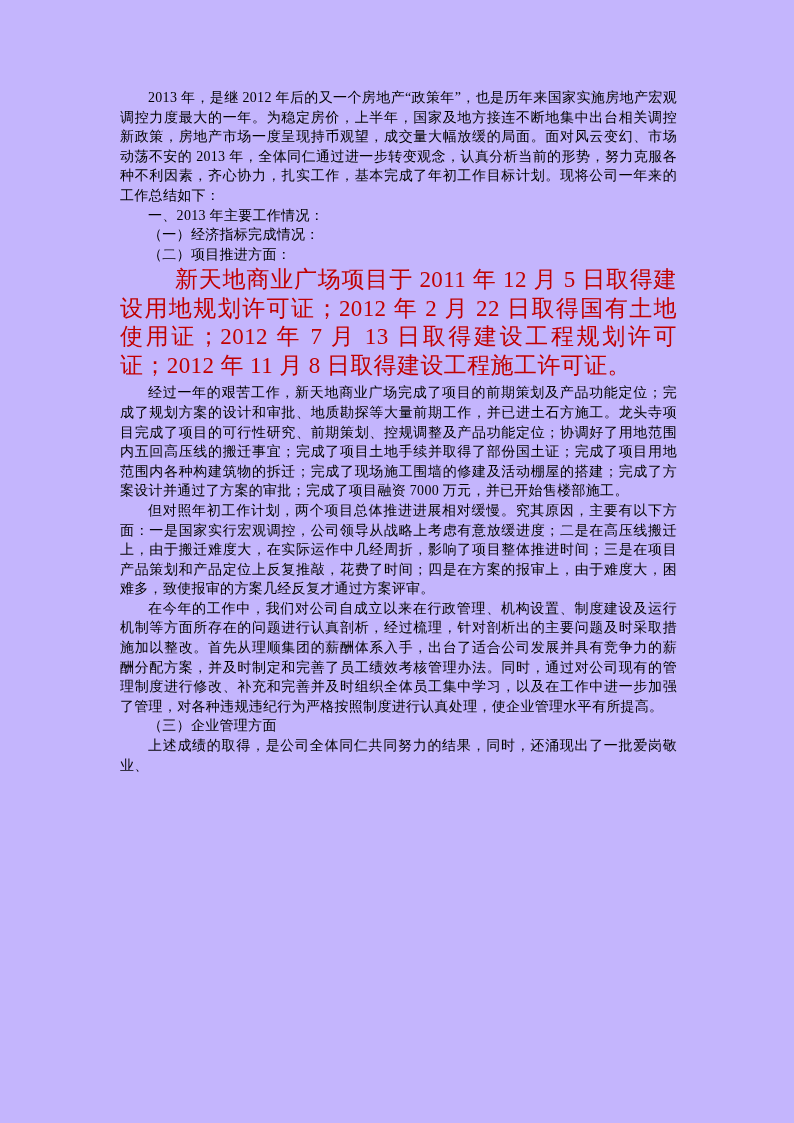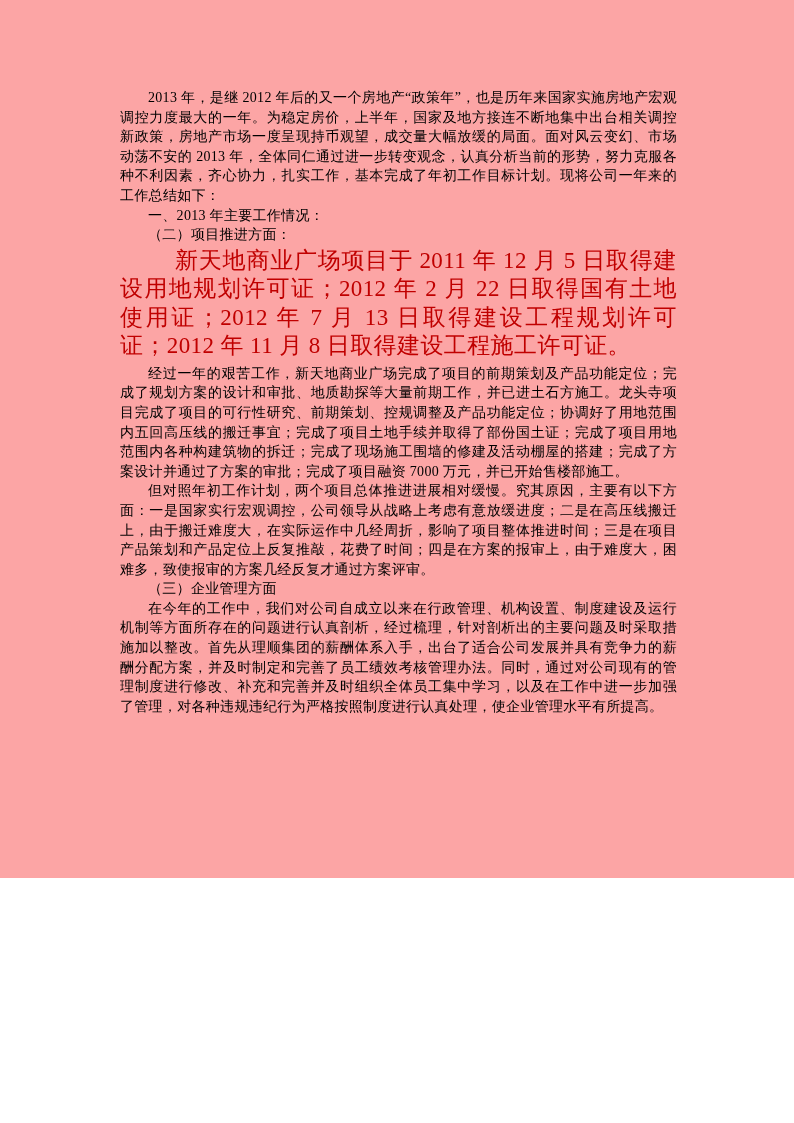--- a/index.html
+++ b/index.html
@@ -8,22 +8,22 @@
     background: #ffffff;
   }
   body {
     width: 794px;
     height: 1123px;
     font-family: "Liberation Serif", "DejaVu Serif", serif;
   }
   .page {
     position: relative;
     width: 794px;
-    height: 878px;
-    background: #fca5a5;
+    height: 1123px;
+    background: #c4b5fd;
     overflow: hidden;
     text-decoration: underline;
   }
   .content {
     position: absolute;
     left: 120px;
     top: 88px;
     width: 557px;
     color: #000000;
   }
@@ -45,20 +45,22 @@
     margin: 2px 0 3px 0;
   }
 </style>
 </head>
 <body>
 
 <div class="page">
   <div class="content">
     <p>2013 年，是继 2012 年后的又一个房地产“政策年”，也是历年来国家实施房地产宏观调控力度最大的一年。为稳定房价，上半年，国家及地方接连不断地集中出台相关调控新政策，房地产市场一度呈现持币观望，成交量大幅放缓的局面。面对风云变幻、市场动荡不安的 2013 年，全体同仁通过进一步转变观念，认真分析当前的形势，努力克服各种不利因素，齐心协力，扎实工作，基本完成了年初工作目标计划。现将公司一年来的工作总结如下：</p>
     <p>一、2013 年主要工作情况：</p>
+    <p>（一）经济指标完成情况：</p>
     <p>（二）项目推进方面：</p>
     <p class="red-large">新天地商业广场项目于 2011 年 12 月 5 日取得建设用地规划许可证；2012 年 2 月 22 日取得国有土地使用证；2012 年 7 月 13 日取得建设工程规划许可证；2012 年 11 月 8 日取得建设工程施工许可证。</p>
     <p>经过一年的艰苦工作，新天地商业广场完成了项目的前期策划及产品功能定位；完成了规划方案的设计和审批、地质勘探等大量前期工作，并已进土石方施工。龙头寺项目完成了项目的可行性研究、前期策划、控规调整及产品功能定位；协调好了用地范围内五回高压线的搬迁事宜；完成了项目土地手续并取得了部份国土证；完成了项目用地范围内各种构建筑物的拆迁；完成了现场施工围墙的修建及活动棚屋的搭建；完成了方案设计并通过了方案的审批；完成了项目融资 7000 万元，并已开始售楼部施工。</p>
     <p>但对照年初工作计划，两个项目总体推进进展相对缓慢。究其原因，主要有以下方面：一是国家实行宏观调控，公司领导从战略上考虑有意放缓进度；二是在高压线搬迁上，由于搬迁难度大，在实际运作中几经周折，影响了项目整体推进时间；三是在项目产品策划和产品定位上反复推敲，花费了时间；四是在方案的报审上，由于难度大，困难多，致使报审的方案几经反复才通过方案评审。</p>
+    <p>在今年的工作中，我们对公司自成立以来在行政管理、机构设置、制度建设及运行机制等方面所存在的问题进行认真剖析，经过梳理，针对剖析出的主要问题及时采取措施加以整改。首先从理顺集团的薪酬体系入手，出台了适合公司发展并具有竞争力的薪酬分配方案，并及时制定和完善了员工绩效考核管理办法。同时，通过对公司现有的管理制度进行修改、补充和完善并及时组织全体员工集中学习，以及在工作中进一步加强了管理，对各种违规违纪行为严格按照制度进行认真处理，使企业管理水平有所提高。</p>
     <p>（三）企业管理方面</p>
-    <p>在今年的工作中，我们对公司自成立以来在行政管理、机构设置、制度建设及运行机制等方面所存在的问题进行认真剖析，经过梳理，针对剖析出的主要问题及时采取措施加以整改。首先从理顺集团的薪酬体系入手，出台了适合公司发展并具有竞争力的薪酬分配方案，并及时制定和完善了员工绩效考核管理办法。同时，通过对公司现有的管理制度进行修改、补充和完善并及时组织全体员工集中学习，以及在工作中进一步加强了管理，对各种违规违纪行为严格按照制度进行认真处理，使企业管理水平有所提高。</p>
+    <p>上述成绩的取得，是公司全体同仁共同努力的结果，同时，还涌现出了一批爱岗敬业、</p>
   </div>
 </div>
 
 </body></html>

